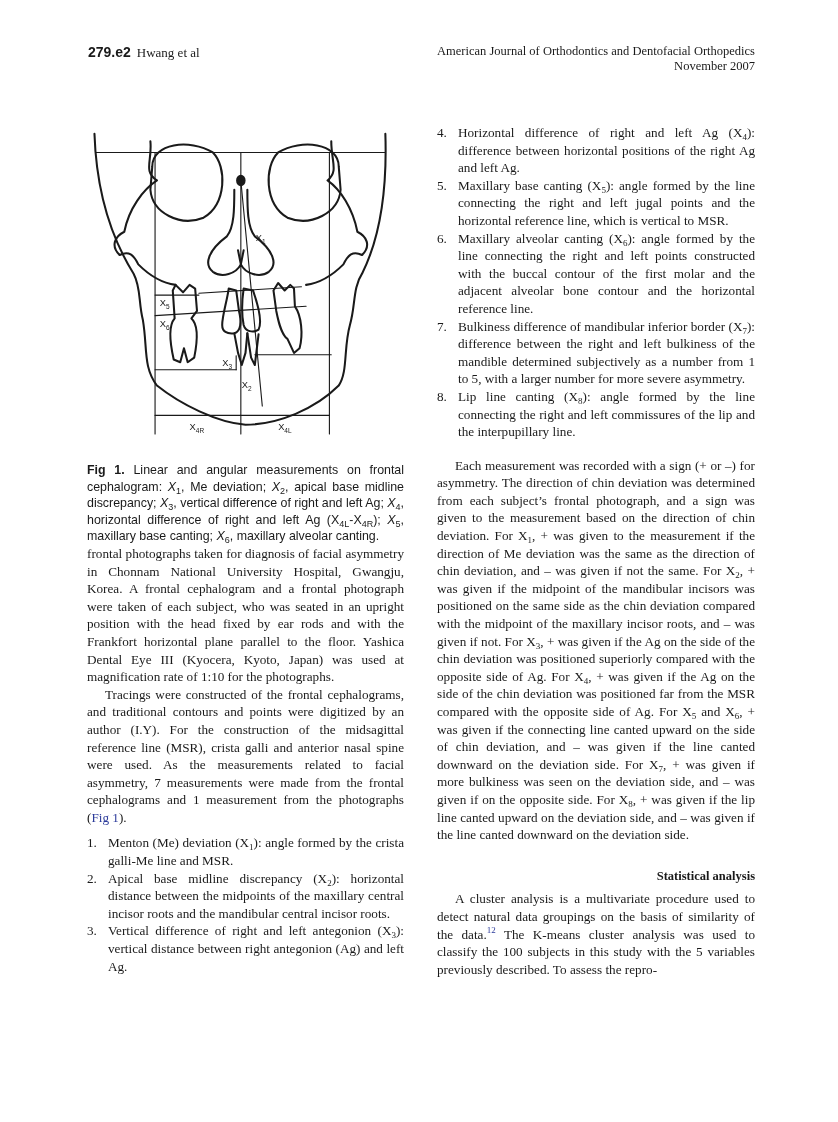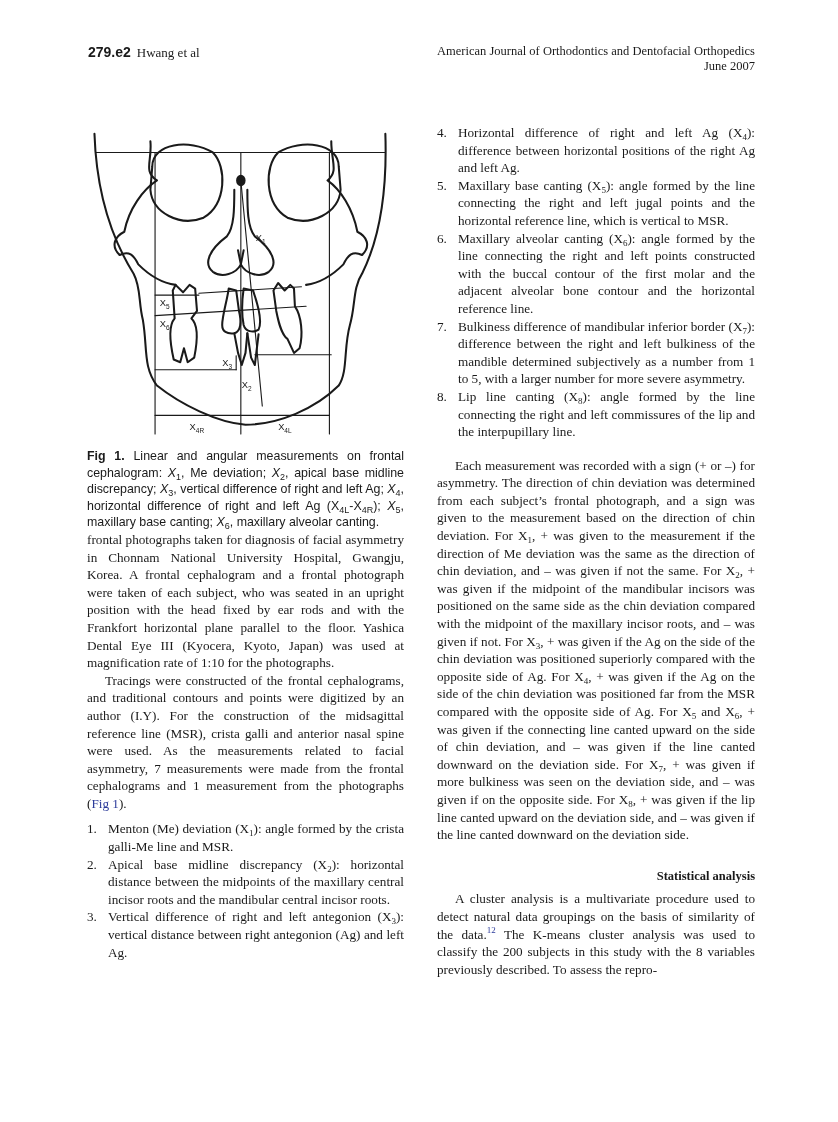--- a/index.html
+++ b/index.html
@@ -7,21 +7,21 @@
   .page-header { position: absolute; top: 44px; left: 88px; right: 83px; height: 40px; }
   .hdr-left { position: absolute; left: 0; top: 0; font-family: "Liberation Serif", serif; font-size: 13px; }
   .hdr-left .pno { font-family: "Liberation Sans", sans-serif; font-weight: bold; font-size: 14px; }
   .hdr-left .auth { margin-left: 6px; }
   .hdr-right { position: absolute; right: 0; top: 0; text-align: right; font-family: "Liberation Serif", serif; font-size: 12.5px; line-height: 15px; }
   .col { position: absolute; font-family: "Liberation Serif", serif; font-size: 13.2px; line-height: 17.6px; text-align: justify; }
   .col-left { left: 87px; top: 118px; width: 317px; }
   .col-right { left: 437px; top: 124px; width: 318px; }
   .figure { width: 317px; height: 330px; position: relative; }
   .figure svg { width: 100%; height: 100%; display: block; }
-  .caption { font-family: "Liberation Sans", sans-serif; font-size: 12.4px; line-height: 16.6px; text-align: justify; }
+  .caption { font-family: "Liberation Sans", sans-serif; font-size: 12.4px; line-height: 16.6px; margin-top: 14px; text-align: justify; }
   .caption b { font-weight: bold; }
   .caption i { font-style: italic; }
   p { margin: 0; }
   .indent { text-indent: 18px; }
   .gap-top { }
   ol.meas { list-style: none; margin: 8px 0 0 0; padding: 0; }
   ol.meas li { position: relative; padding-left: 21px; margin: 0; }
   ol.meas li .num { position: absolute; left: 0; top: 0; }
   .link { color: #2b3a9a; }
   sub { font-size: 9px; vertical-align: -3px; line-height: 0; }
@@ -30,21 +30,21 @@
 </style>
 </head>
 <body>
 
 <div class="page-header">
   <div class="hdr-left">
     <span class="pno">279.e2</span><span class="auth">Hwang et al</span>
   </div>
   <div class="hdr-right">
     <div>American Journal of Orthodontics and Dentofacial Orthopedics</div>
-    <div>June 2007</div>
+    <div>November 2007</div>
   </div>
 </div>
 
 <div class="col col-left">
   <div class="figure">
     <svg viewBox="0 0 340 340" fill="none" stroke="#1a1a1a" stroke-width="2.2" stroke-linecap="round" stroke-linejoin="round" font-family="Liberation Sans, sans-serif">
 
       <path d="M8 10 C 10 70, 25 120, 50 160 C 58 175, 55 190, 60 210 C 65 240, 60 260, 75 280 C 100 300, 140 320, 170 322 C 205 322, 245 305, 270 280 C 280 265, 275 240, 282 215 C 288 195, 285 175, 295 160 C 315 120, 322 70, 320 10"></path>
 
       <path d="M68 18 C 70 40, 60 50, 75 60 C 60 70, 45 90, 40 115 C 30 120, 25 130, 35 140 C 45 135, 50 140, 55 150 C 65 160, 80 170, 95 172"></path>
@@ -113,14 +113,14 @@
     <li><span class="num">4.</span><span>Horizontal difference of right and left Ag (X</span><sub>4</sub><span>): difference between horizontal positions of the right Ag and left Ag.</span></li>
     <li><span class="num">5.</span><span>Maxillary base canting (X</span><sub>5</sub><span>): angle formed by the line connecting the right and left jugal points and the horizontal reference line, which is vertical to MSR.</span></li>
     <li><span class="num">6.</span><span>Maxillary alveolar canting (X</span><sub>6</sub><span>): angle formed by the line connecting the right and left points constructed with the buccal contour of the first molar and the adjacent alveolar bone contour and the horizontal reference line.</span></li>
     <li><span class="num">7.</span><span>Bulkiness difference of mandibular inferior border (X</span><sub>7</sub><span>): difference between the right and left bulkiness of the mandible determined subjectively as a number from 1 to 5, with a larger number for more severe asymmetry.</span></li>
     <li><span class="num">8.</span><span>Lip line canting (X</span><sub>8</sub><span>): angle formed by the line connecting the right and left commissures of the lip and the interpupillary line.</span></li>
   </ol>
 
   <p class="indent" style="margin-top:16px"><span>Each measurement was recorded with a sign (+ or –) for asymmetry. The direction of chin deviation was determined from each subject’s frontal photograph, and a sign was given to the measurement based on the direction of chin deviation. For X</span><sub>1</sub><span>, + was given to the measurement if the direction of Me deviation was the same as the direction of chin deviation, and – was given if not the same. For X</span><sub>2</sub><span>, + was given if the midpoint of the mandibular incisors was positioned on the same side as the chin deviation compared with the midpoint of the maxillary incisor roots, and – was given if not. For X</span><sub>3</sub><span>, + was given if the Ag on the side of the chin deviation was positioned superiorly compared with the opposite side of Ag. For X</span><sub>4</sub><span>, + was given if the Ag on the side of the chin deviation was positioned far from the MSR compared with the opposite side of Ag. For X</span><sub>5</sub><span> and X</span><sub>6</sub><span>, + was given if the connecting line canted upward on the side of chin deviation, and – was given if the line canted downward on the deviation side. For X</span><sub>7</sub><span>, + was given if more bulkiness was seen on the deviation side, and – was given if on the opposite side. For X</span><sub>8</sub><span>, + was given if the lip line canted upward on the deviation side, and – was given if the line canted downward on the deviation side.</span></p>
 
   <div class="section-head">Statistical analysis</div>
-  <p class="indent"><span>A cluster analysis is a multivariate procedure used to detect natural data groupings on the basis of similarity of the data.</span><sup>12</sup><span> The K-means cluster analysis was used to classify the 200 subjects in this study with the 8 variables previously described. To assess the repro-</span></p>
+  <p class="indent"><span>A cluster analysis is a multivariate procedure used to detect natural data groupings on the basis of similarity of the data.</span><sup>12</sup><span> The K-means cluster analysis was used to classify the 100 subjects in this study with the 5 variables previously described. To assess the repro-</span></p>
 </div>
 
 </body></html>

